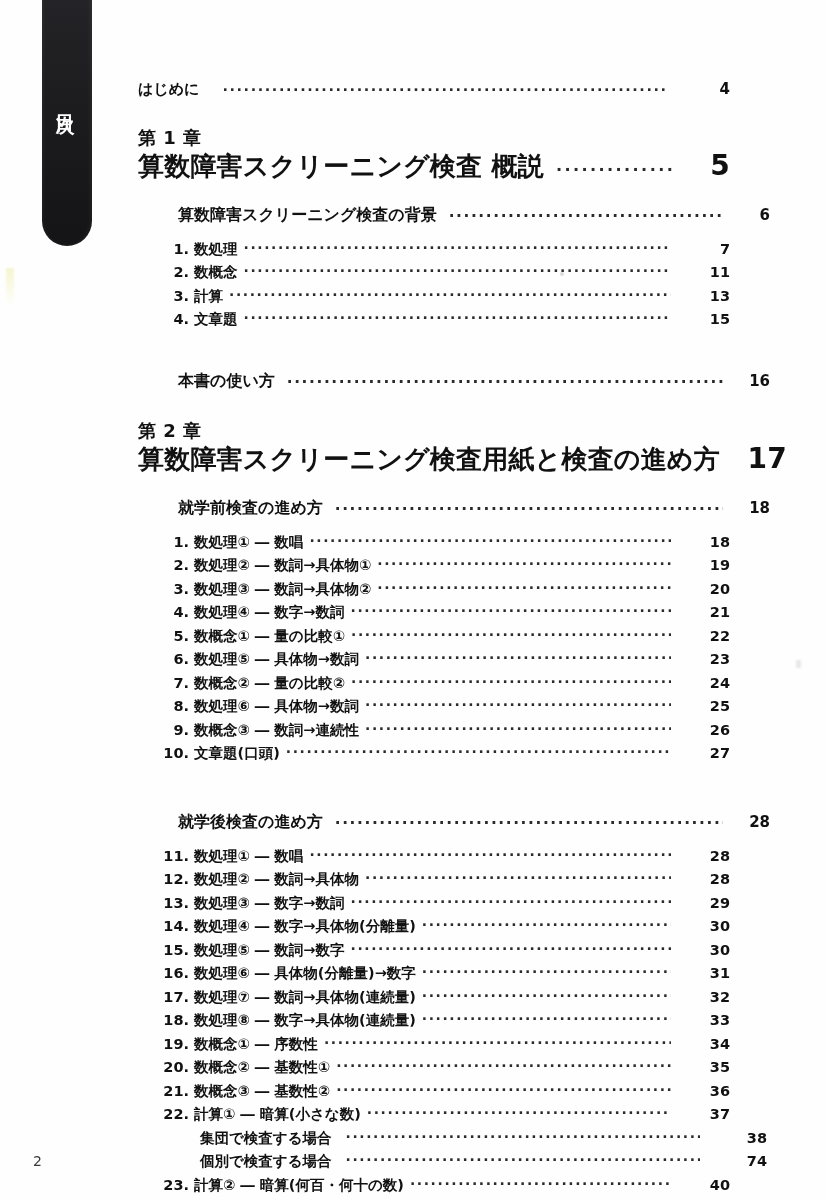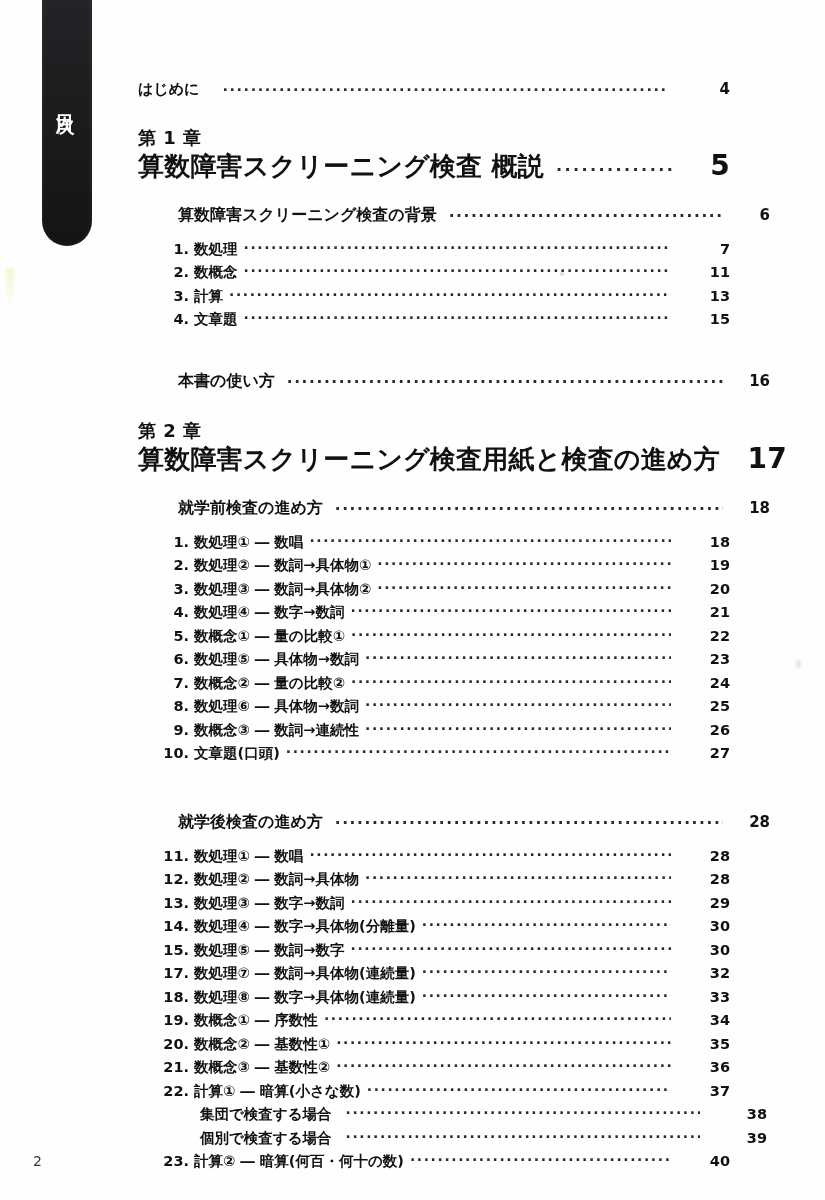--- a/index.html
+++ b/index.html
@@ -380,20 +380,26 @@
         <span class="leader"></span>
         <span class="pagenum">30</span>
       </div>
       <div class="row entry-row">
         <span class="idx">15.</span>
         <span class="label">数処理⑤ ― 数詞→数字</span>
         <span class="leader"></span>
         <span class="pagenum">30</span>
       </div>
       <div class="row entry-row">
+        <span class="idx">16.</span>
+        <span class="label">数処理⑥ ― 具体物(分離量)→数字</span>
+        <span class="leader"></span>
+        <span class="pagenum">31</span>
+      </div>
+      <div class="row entry-row">
         <span class="idx">17.</span>
         <span class="label">数処理⑦ ― 数詞→具体物(連続量)</span>
         <span class="leader"></span>
         <span class="pagenum">32</span>
       </div>
       <div class="row entry-row">
         <span class="idx">18.</span>
         <span class="label">数処理⑧ ― 数字→具体物(連続量)</span>
         <span class="leader"></span>
         <span class="pagenum">33</span>
@@ -423,21 +429,21 @@
         <span class="pagenum">37</span>
       </div>
       <div class="row entry-row deep">
         <span class="label">集団で検査する場合</span>
         <span class="leader"></span>
         <span class="pagenum">38</span>
       </div>
       <div class="row entry-row deep">
         <span class="label">個別で検査する場合</span>
         <span class="leader"></span>
-        <span class="pagenum">39</span>
+        <span class="pagenum">74</span>
       </div>
       <div class="row entry-row">
         <span class="idx">23.</span>
         <span class="label">計算② ― 暗算(何百・何十の数)</span>
         <span class="leader"></span>
         <span class="pagenum">40</span>
       </div>
 
     </div>
 

